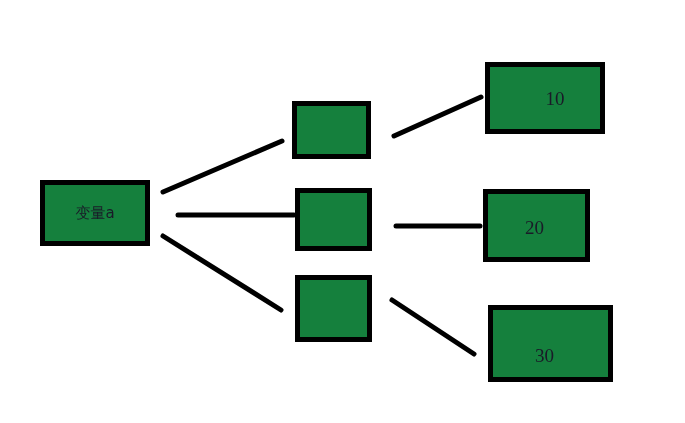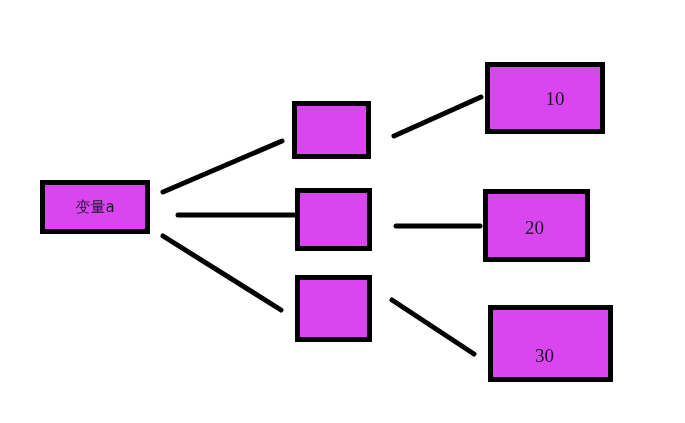--- a/index.html
+++ b/index.html
@@ -24,21 +24,21 @@
     left: 0;
     top: 0;
     width: 685px;
     height: 423px;
     pointer-events: none;
   }
   .node {
     position: absolute;
     box-sizing: border-box;
     border: 5px solid #000000;
-    background: #d946ef;
+    background: #15803d;
     display: flex;
     align-items: center;
     justify-content: center;
   }
   .node-label {
     font-size: 17px;
     color: #1a1a28;
     line-height: 1;
     white-space: nowrap;
   }
@@ -61,21 +61,21 @@
 
   <svg id="wires" viewBox="0 0 685 423" width="685" height="423" xmlns="http://www.w3.org/2000/svg">
     <line stroke="#000000" stroke-width="5" stroke-linecap="round" x1="163" y1="192" x2="282" y2="141"></line>
     <line stroke="#000000" stroke-width="5" stroke-linecap="round" x1="178" y1="215" x2="294" y2="215"></line>
     <line stroke="#000000" stroke-width="5" stroke-linecap="round" x1="163" y1="236" x2="281" y2="310"></line>
     <line stroke="#000000" stroke-width="5" stroke-linecap="round" x1="394" y1="136" x2="481" y2="97"></line>
     <line stroke="#000000" stroke-width="5" stroke-linecap="round" x1="396" y1="226" x2="480" y2="226"></line>
     <line stroke="#000000" stroke-width="5" stroke-linecap="round" x1="392" y1="300" x2="474" y2="354"></line>
   </svg>
 
-  <div class="node node-var" style="left: 40px; top: 180px; width: 110px; height: 54px; border-color: rgb(0, 0, 0);">
+  <div class="node node-var" style="left: 40px; top: 180px; width: 110px; height: 66px; border-color: rgb(0, 0, 0);">
     <span class="node-label" style="color: rgb(26, 26, 40);">变量a</span>
   </div>
 
   <div class="node node-empty node-ref-top" style="left: 292px; top: 101px; width: 79px; height: 58px; border-color: rgb(0, 0, 0);">
     
   </div>
 
   <div class="node node-empty node-ref-middle" style="left: 295px; top: 188px; width: 77px; height: 63px; border-color: rgb(0, 0, 0);">
     
   </div>

